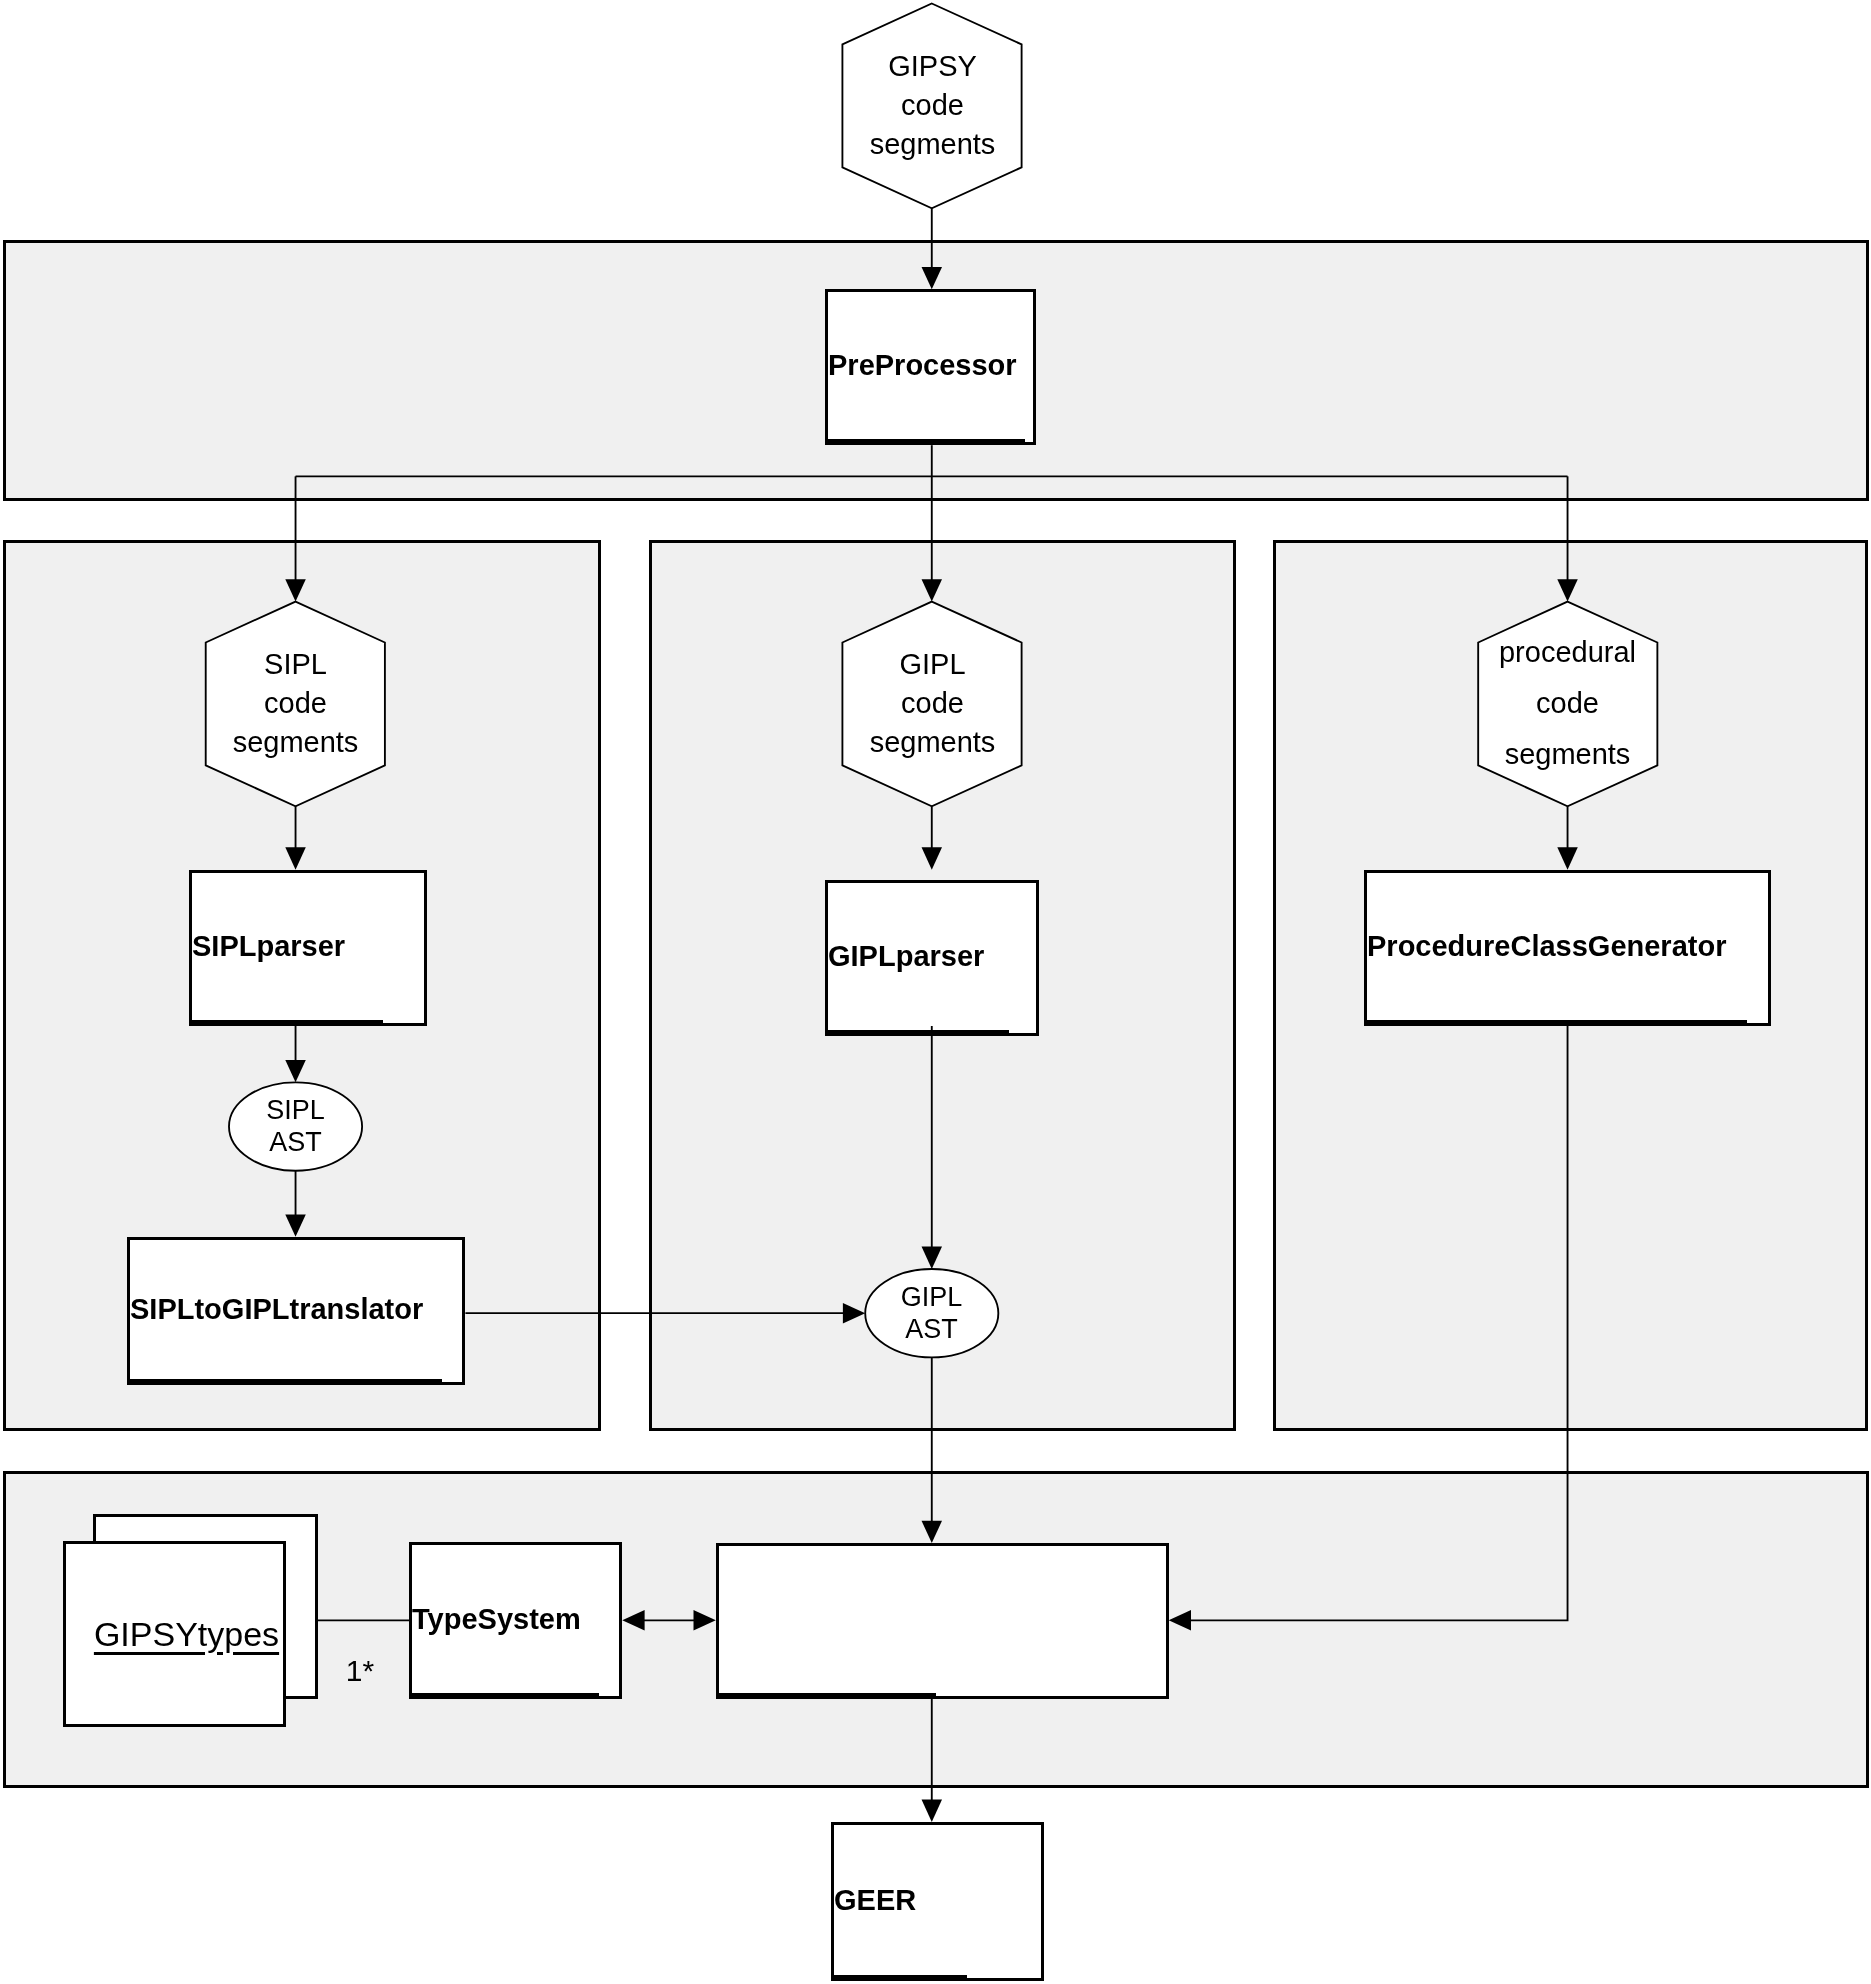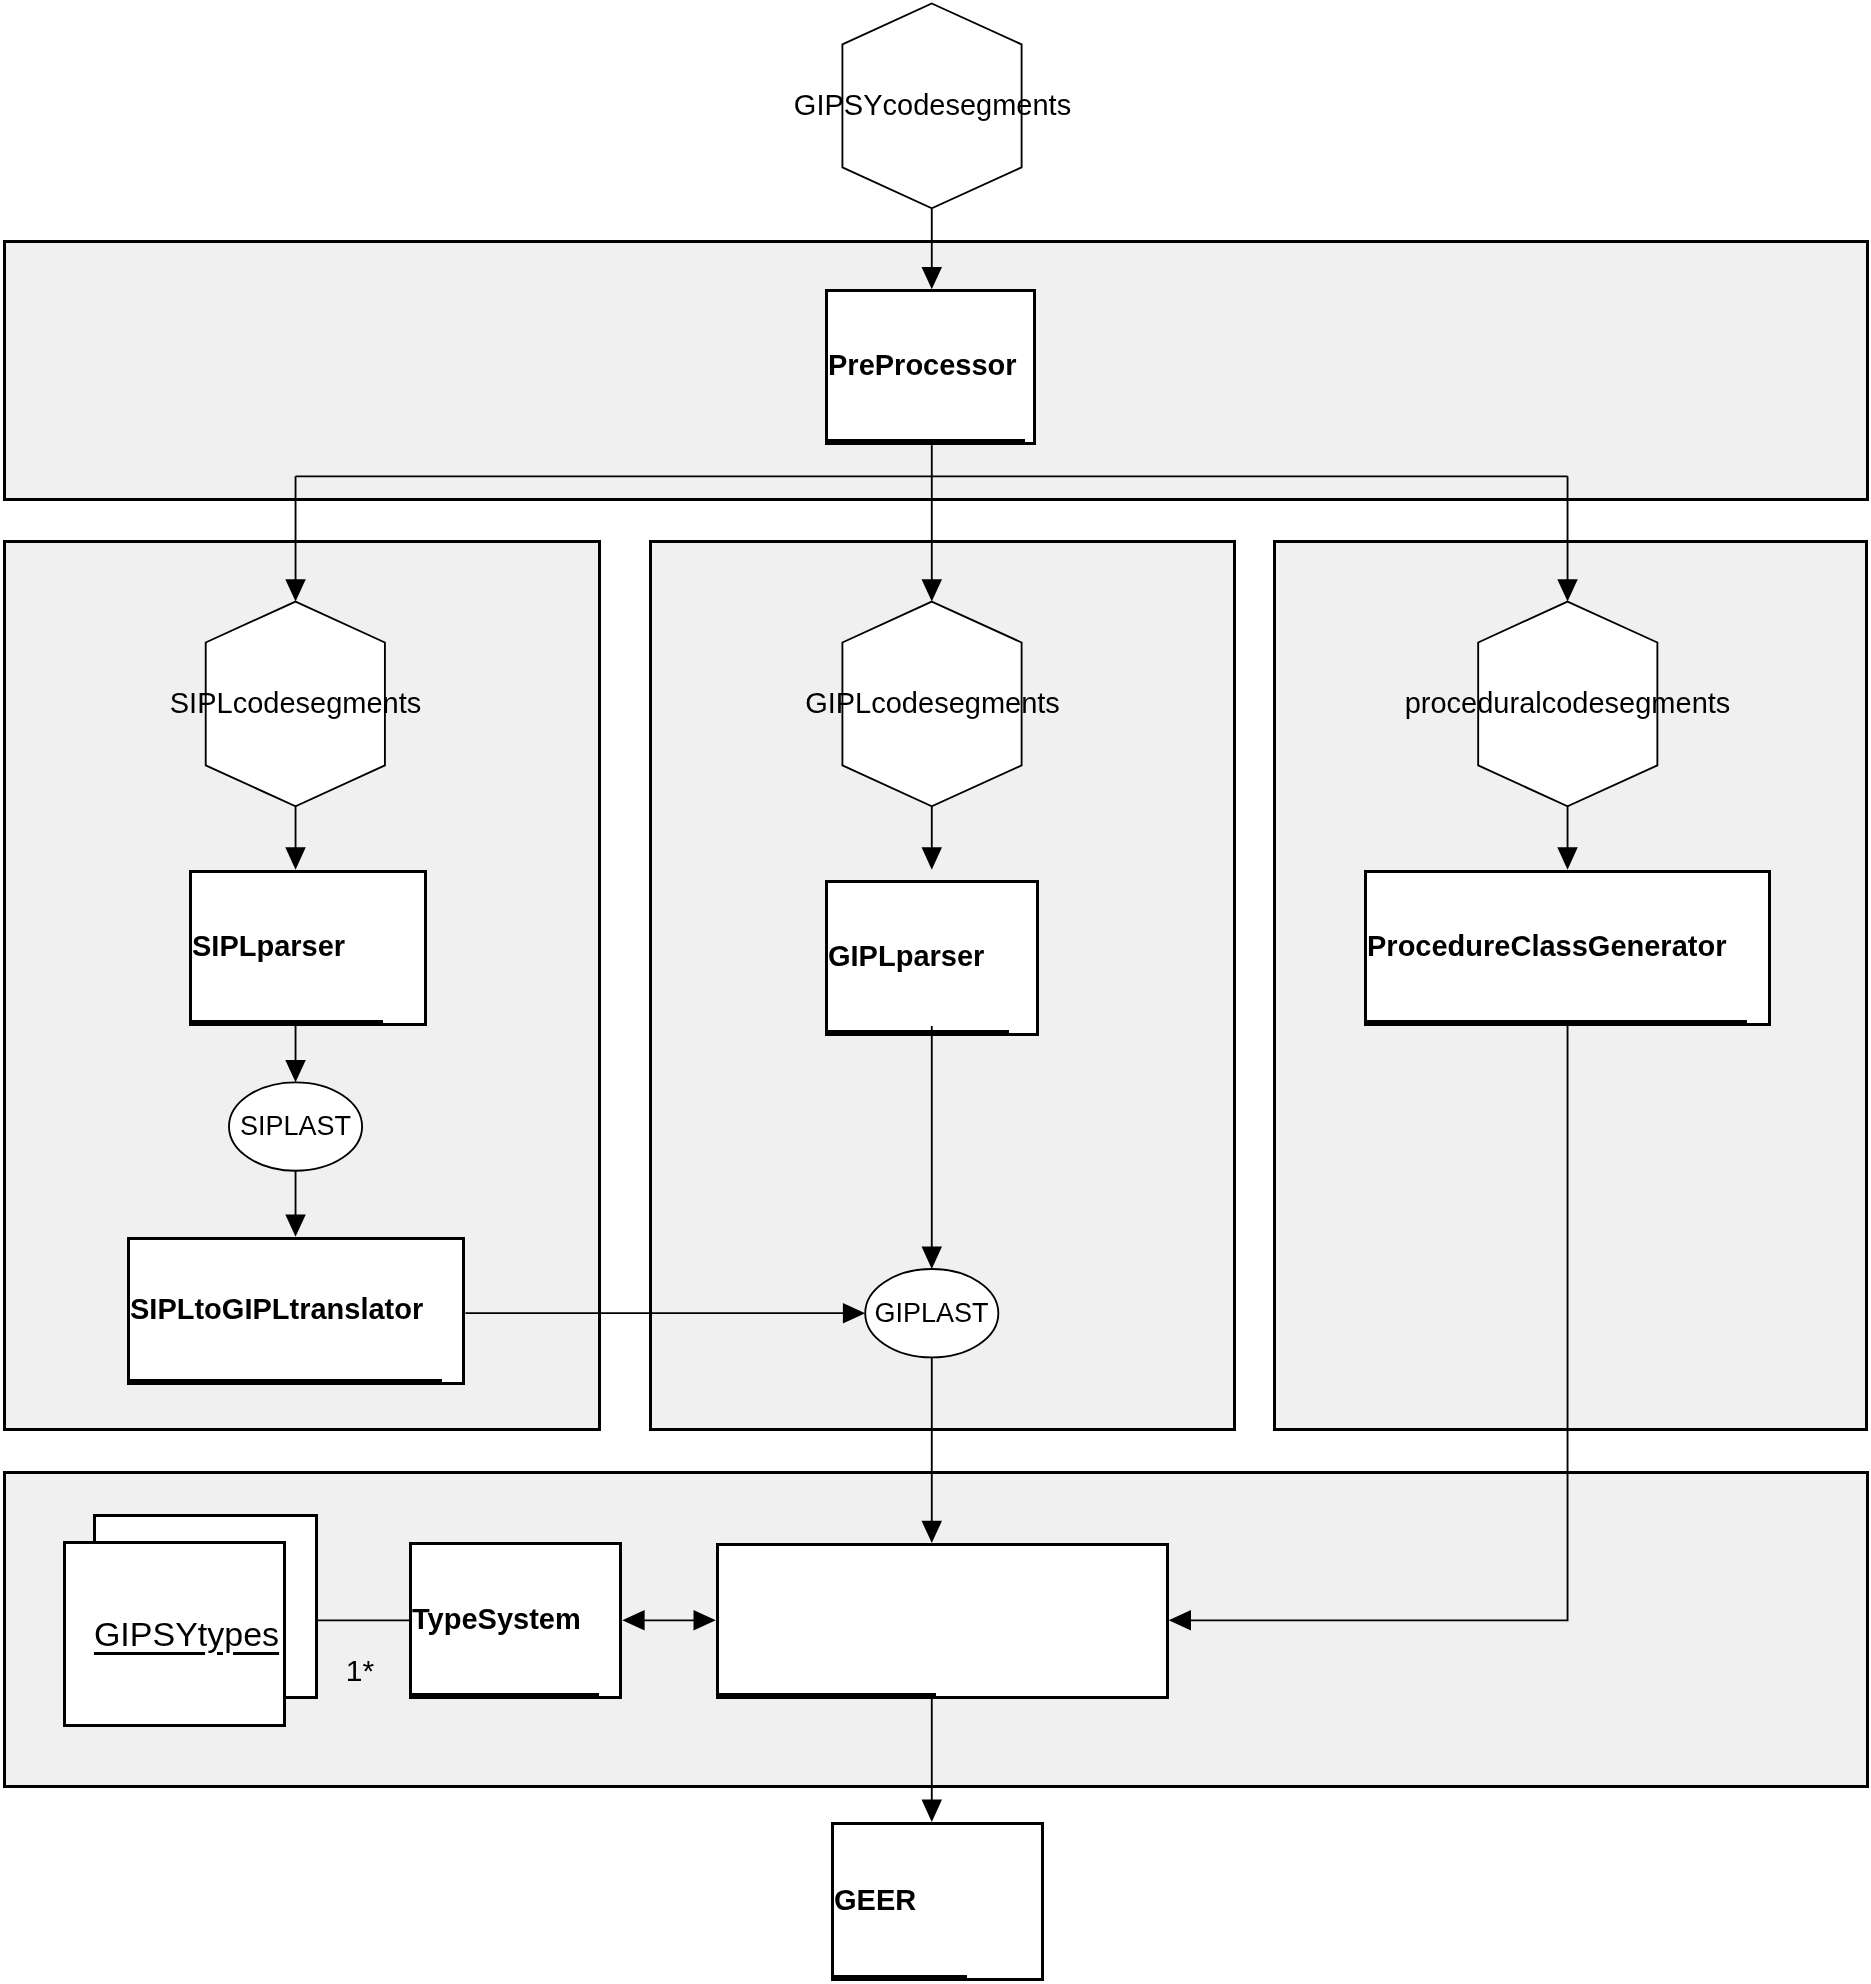--- a/index.html
+++ b/index.html
@@ -77,22 +77,22 @@
   
   svg.connectors{position:absolute;left:0;top:0;z-index:5;pointer-events:none;}
   svg.connectors line, svg.connectors polyline{
     stroke:var(--stroke);stroke-width:4;fill:none;
   }
   svg.connectors path{fill:var(--stroke);stroke:none;}
 
   
   .shape-label{
     position:absolute;
-    display:flex;flex-direction:row;
-    align-items:center;justify-content:center;
+    display:flex;flex-direction:column;
+    justify-content:center;
     text-align:center;
     z-index:4;
   }
   .shape-label.hex{font-size:29px;line-height:1.35;}
   .shape-label.ell{font-size:27px;line-height:1.2;}
 
   .annotation{
     position:absolute;
     z-index:4;
     font-size:30px;
@@ -127,21 +127,21 @@
   <div class="shape-label hex" style="left:206px;top:601px;width:179px;height:205px;">
     <div>SIPL</div>
     <div>code</div>
     <div>segments</div>
   </div>
   <div class="shape-label hex" style="left:843px;top:601px;width:179px;height:205px;">
     <div>GIPL</div>
     <div>code</div>
     <div>segments</div>
   </div>
-  <div class="shape-label hex" style="left:1478px;top:601px;width:179px;height:205px;">
+  <div class="shape-label hex" style="left:1478px;top:601px;width:179px;height:205px;gap:12px;">
     <div>procedural</div>
     <div>code</div>
     <div>segments</div>
   </div>
 
   <div class="shape-label ell" style="left:229px;top:1082px;width:133px;height:88px;">
     <div>SIPL</div>
     <div>AST</div>
   </div>
   <div class="shape-label ell" style="left:865px;top:1269px;width:133px;height:88px;">

